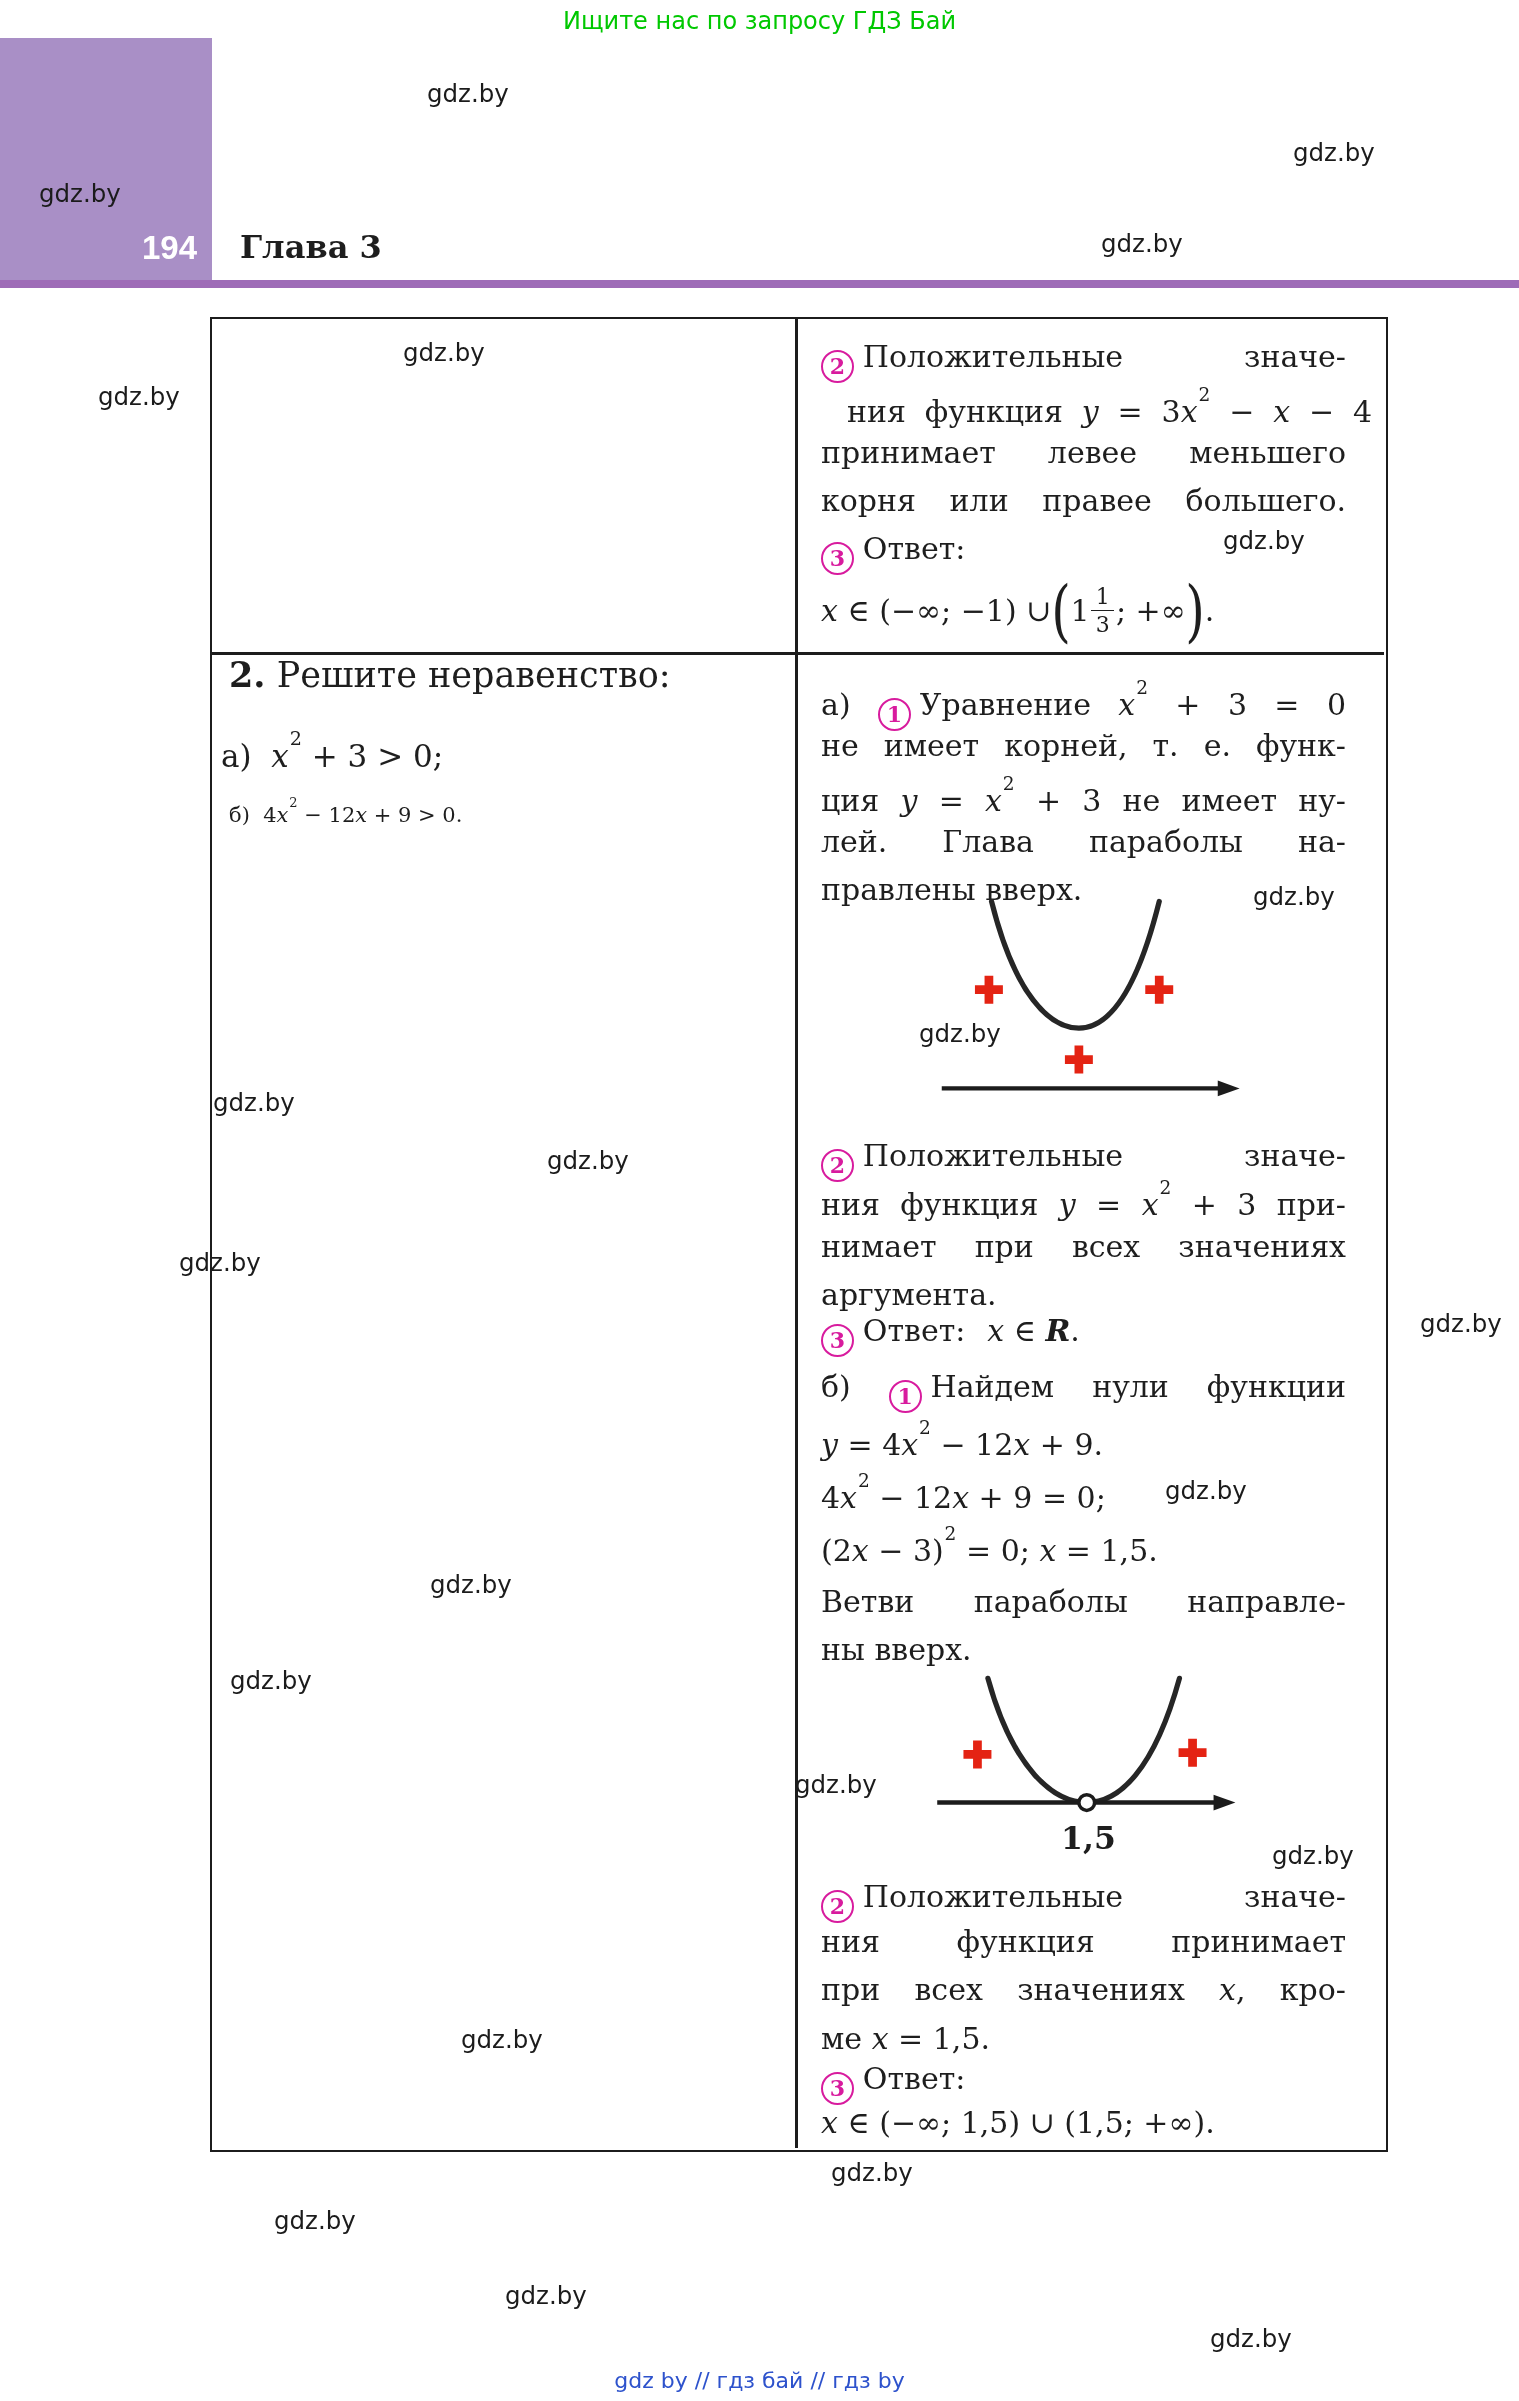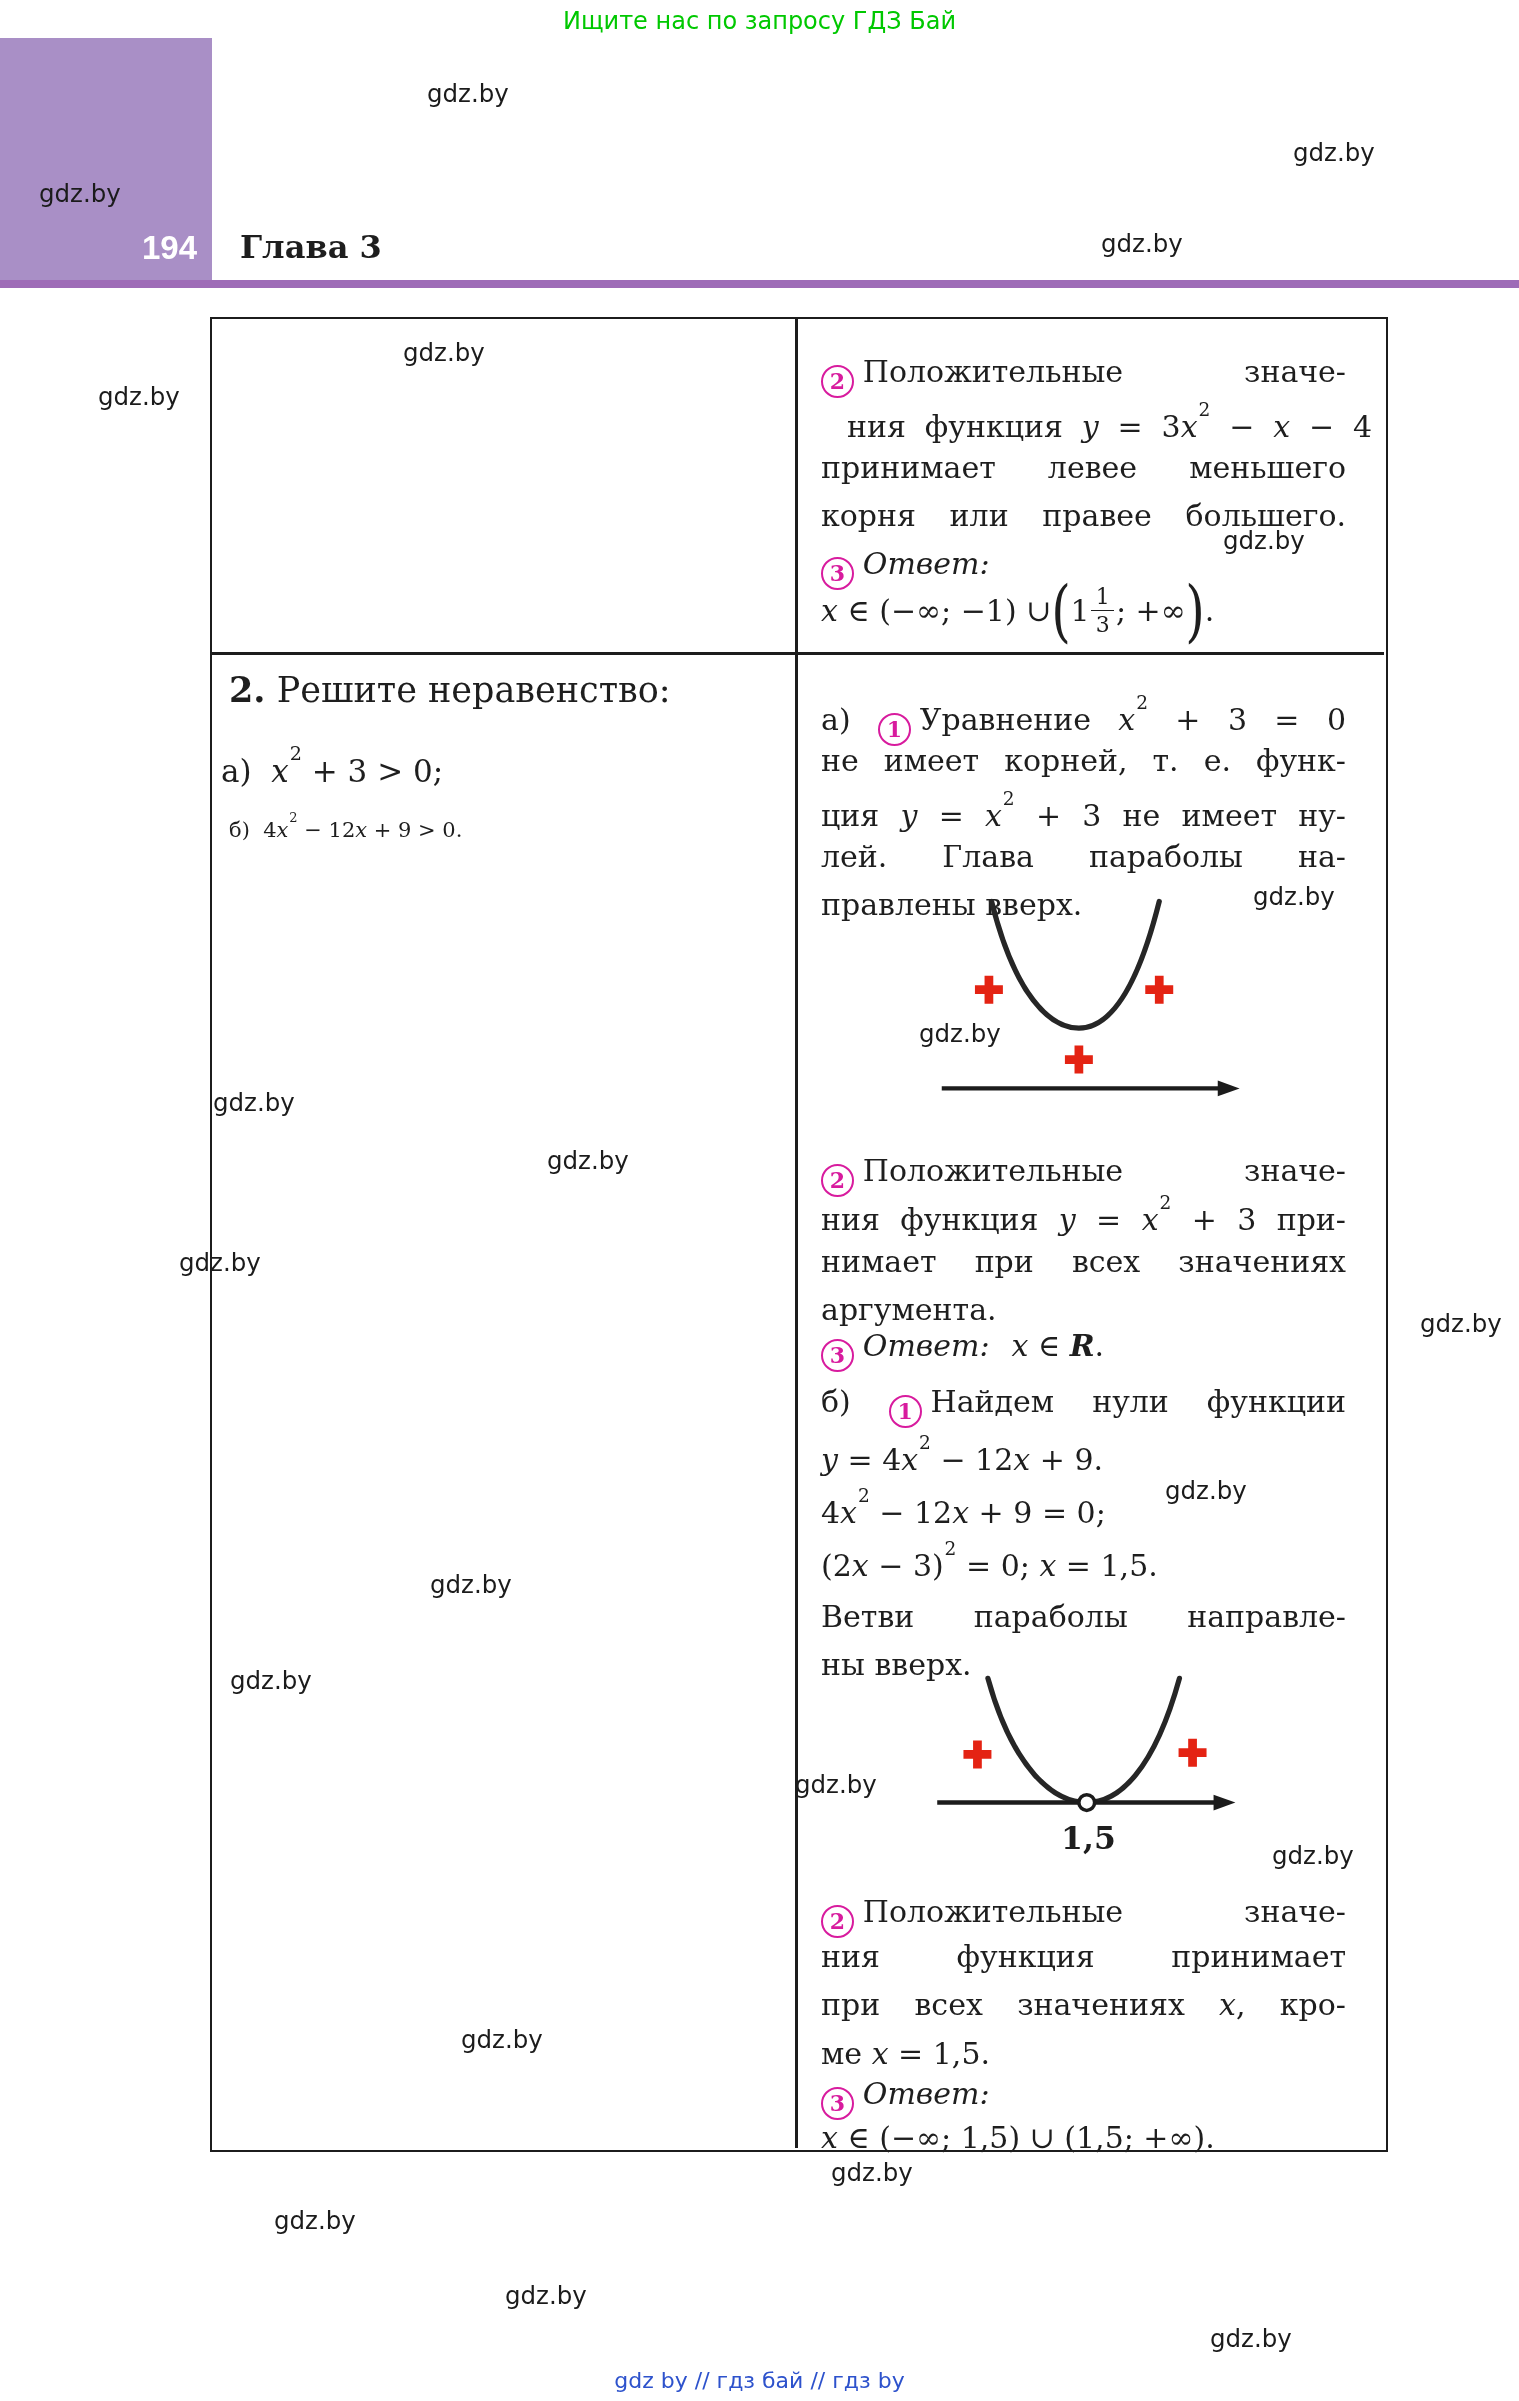--- a/index.html
+++ b/index.html
@@ -14,29 +14,29 @@
   .page-num{left:88px;top:229px;width:109px;text-align:right;color:#ffffff;
             font-family:"Liberation Sans",sans-serif;font-size:33px;font-weight:bold;}
   .chapter{left:240px;top:228px;font-size:32px;font-weight:bold;}
   
   .wm{font-family:"DejaVu Sans",sans-serif;font-size:24.5px;color:#1b1b1b;white-space:nowrap;}
   
   .tbl{left:210px;top:317px;width:1174px;height:1831px;border:2.6px solid #1c1c1c;}
   .vdiv{left:795px;top:317px;width:2.6px;height:1831px;background:#1c1c1c;}
   .hdiv{left:210px;top:652px;width:1174px;height:2.6px;background:#1c1c1c;}
   
-  .line{position:absolute;font-size:30px;line-height:48px;white-space:nowrap;margin-top:15px;}
+  .line{position:absolute;font-size:30px;line-height:48px;white-space:nowrap;}
   .j{text-align:justify;text-align-last:justify;white-space:normal;}
   .line i{font-style:italic;}
   sup{font-size:0.62em;position:relative;top:-0.55em;margin-left:0.9px;}
   .circ{display:inline-flex;align-items:center;justify-content:center;
         width:33px;height:33px;border:2.6px solid #d81b9e;border-radius:50%;
         color:#d81b9e;font-weight:bold;font-size:22px;line-height:1;
         vertical-align:-7px;margin-right:8.8px;background:#fff;box-sizing:border-box;}
-  .otv{font-style:italic;margin-right:12.3px;}
+  .otv{margin-right:12.3px;}
   .bold{font-weight:bold;}
   
   .ansrow{display:flex;align-items:center;font-size:30px;}
   .bigpar{font-size:67px;font-weight:400;line-height:0;transform:scaleX(.75);margin:0 -3.5px;}
   .frac{display:inline-block;text-align:center;font-size:22px;line-height:1.15;
         vertical-align:middle;margin:0 1.8px;}
   .frac .num{display:block;border-bottom:1.8px solid #1e1e1e;padding:0 4.4px 0.9px;}
   .frac .den{display:block;padding-top:0.9px;}
   
   .footer{left:0;top:2368px;width:1519px;text-align:center;

